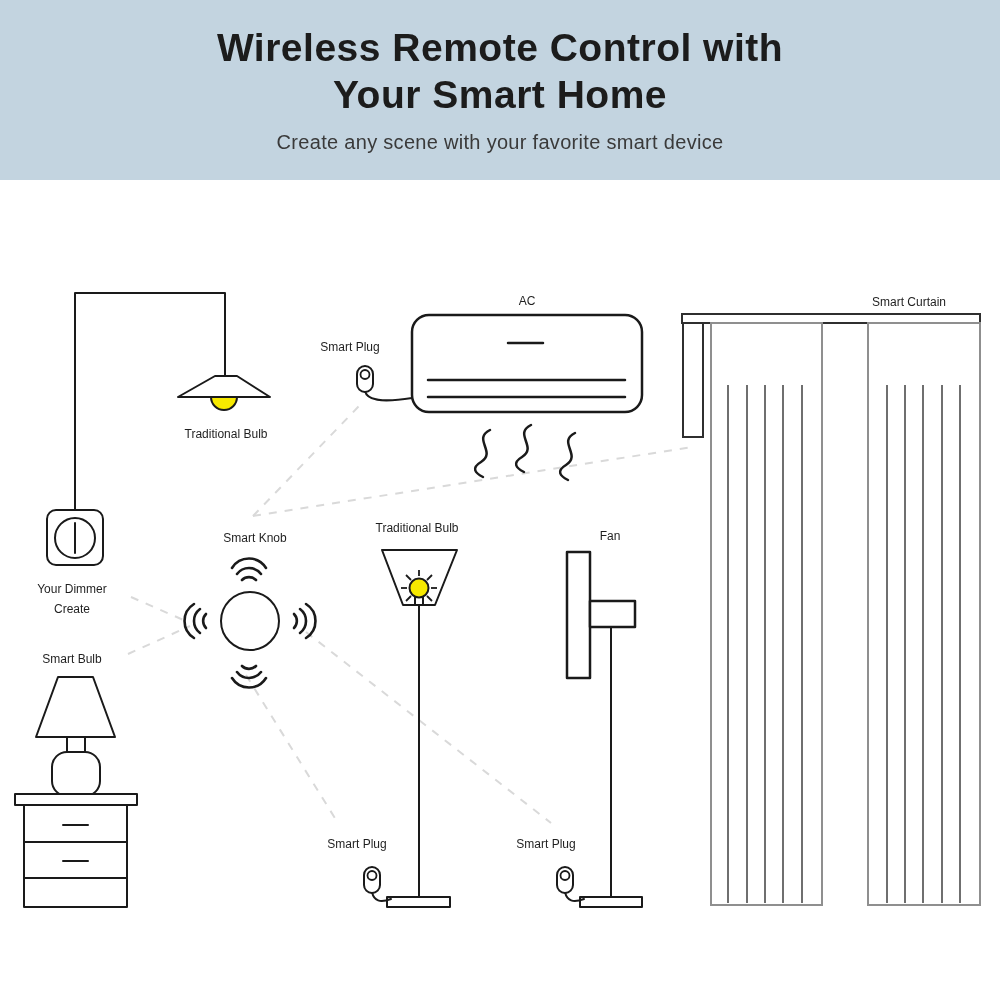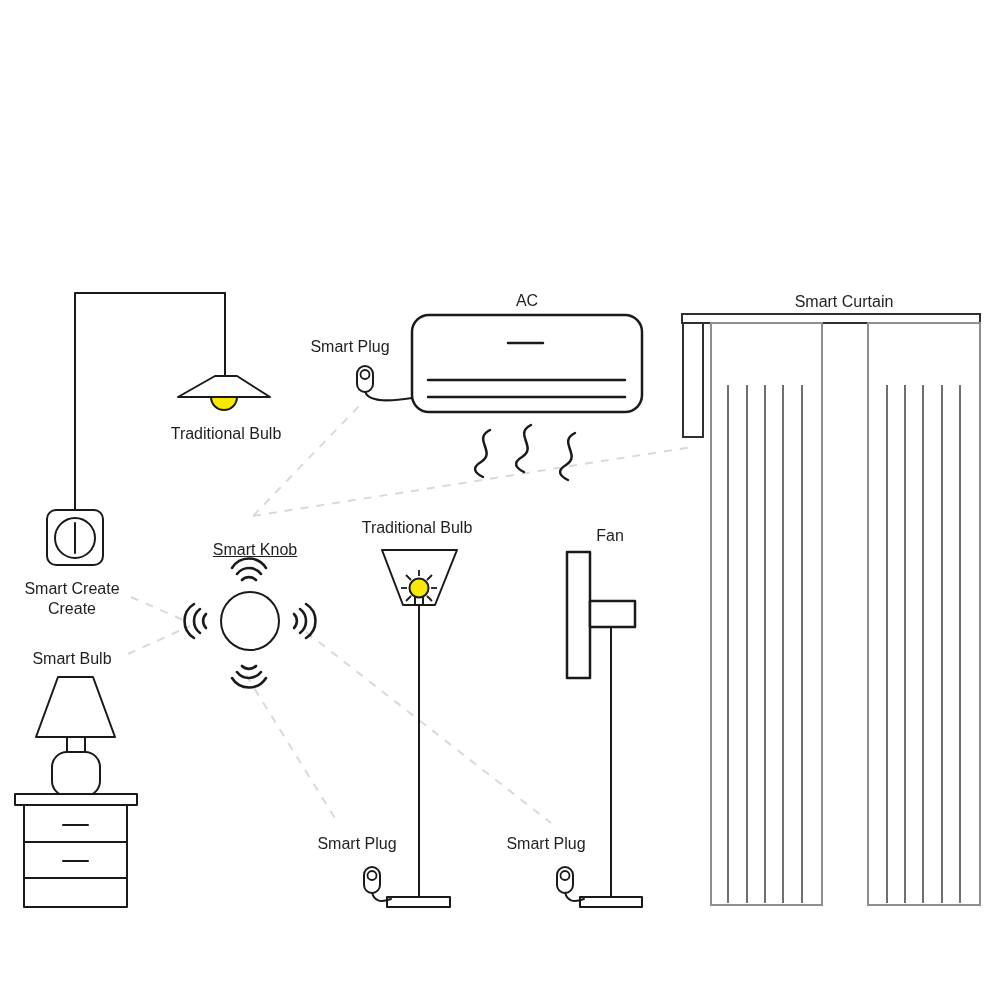--- a/index.html
+++ b/index.html
@@ -5,38 +5,42 @@
   html,body{margin:0;padding:0;background:#ffffff;}
   .stage{position:relative;width:1000px;height:1000px;background:#fff;overflow:hidden;
          font-family:"Liberation Sans",sans-serif;}
   .hero{position:absolute;left:0;top:0;width:1000px;height:180px;background:var(--header-bg,#c3d4e0);}
   .hero h1{margin:0;padding-top:24px;text-align:center;font-size:39px;line-height:47px;
            font-weight:bold;color:var(--title-color,#1c1c1c);letter-spacing:.5px;}
   .hero p{margin:0;margin-top:13px;text-align:center;font-size:20px;font-weight:400;
           color:var(--subtitle-color,#3a3a3a);letter-spacing:.3px;}
   .diagram{position:absolute;left:0;top:0;width:1000px;height:1000px;}
   svg{position:absolute;left:0;top:0;}
-  .lbl{position:absolute;width:160px;text-align:center;font-size:16px;line-height:20px;
+  .lbl{position:absolute;width:160px;text-align:center;font-size:12px;line-height:20px;
        color:var(--label-color,#1f1f1f);white-space:nowrap;}
   .ln{fill:none;stroke:var(--line,#1a1a1a);stroke-width:2;stroke-linecap:round;stroke-linejoin:round;}
   .fw{fill:#ffffff;stroke:var(--line,#1a1a1a);stroke-width:2;stroke-linejoin:round;}
   .thick{stroke-width:2.5;}
   .thin{stroke-width:1.8;}
   .dash{fill:none;stroke:var(--dashed-line,#d9d9d9);stroke-width:2;stroke-dasharray:8 8;}
   .bulb{fill:var(--bulb-yellow,#f7e900);stroke:var(--line,#1a1a1a);stroke-width:2;}
   .wifi{fill:none;stroke:var(--line,#1a1a1a);stroke-width:2.6;stroke-linecap:round;}
   .cpanel{fill:#ffffff;stroke:var(--curtain-border,#8f8f8f);stroke-width:2;}
   .cfold{fill:none;stroke:#3f3f3f;stroke-width:1.5;}
   .rail{fill:#ffffff;stroke:#2f2f2f;stroke-width:2;}
 </style>
 </head>
 <body>
 
 <div class="stage">
 
+  <header class="hero">
+    <h1><span>Wireless Remote Control with</span><br><span>Your Smart Home</span></h1>
+    <p>Create any scene with your favorite smart device</p>
+  </header>
 
   <div class="diagram">
     <svg width="1000" height="1000" viewBox="0 0 1000 1000">
 
       <g>
         <line class="dash" x1="253" y1="516" x2="360" y2="405"></line>
         <line class="dash" x1="253" y1="516" x2="692" y2="447"></line>
         <line class="dash" x1="131" y1="597" x2="188" y2="622"></line>
         <line class="dash" x1="128" y1="654" x2="190" y2="626"></line>
         <line class="dash" x1="246" y1="675" x2="338" y2="823"></line>
@@ -176,22 +180,22 @@
       <g>
         <path class="ln" d="M565,892 C567,901 573,903 584,899"></path>
         <rect class="fw" x="557" y="867" width="16" height="26" rx="8"></rect>
         <circle class="fw thin" cx="565" cy="875.5" r="4.5"></circle>
       </g>
     </svg>
 
     <div class="lbl" style="left:146px;top:424px;">Traditional Bulb</div>
     <div class="lbl" style="left:270px;top:337px;">Smart Plug</div>
     <div class="lbl" style="left:447px;top:291px;">AC</div>
-    <div class="lbl" style="left:764px;top:292px;">Smart Curtain</div>
-    <div class="lbl" style="left:175px;top:540px;text-decoration:underline;">Smart Knob</div>
-    <div class="lbl" style="left:-8px;top:579px;"><span>Smart Create</span><br><span>Create</span></div>
+    <div class="lbl" style="left:786px;top:292px;text-align:right;">Smart Curtain</div>
+    <div class="lbl" style="left:175px;top:528px;">Smart Knob</div>
+    <div class="lbl" style="left:-8px;top:579px;"><span>Your Dimmer</span><br><span>Create</span></div>
     <div class="lbl" style="left:-8px;top:649px;">Smart Bulb</div>
     <div class="lbl" style="left:337px;top:518px;">Traditional Bulb</div>
     <div class="lbl" style="left:530px;top:526px;">Fan</div>
     <div class="lbl" style="left:277px;top:834px;">Smart Plug</div>
     <div class="lbl" style="left:466px;top:834px;">Smart Plug</div>
   </div>
 </div>
 
 </body></html>

